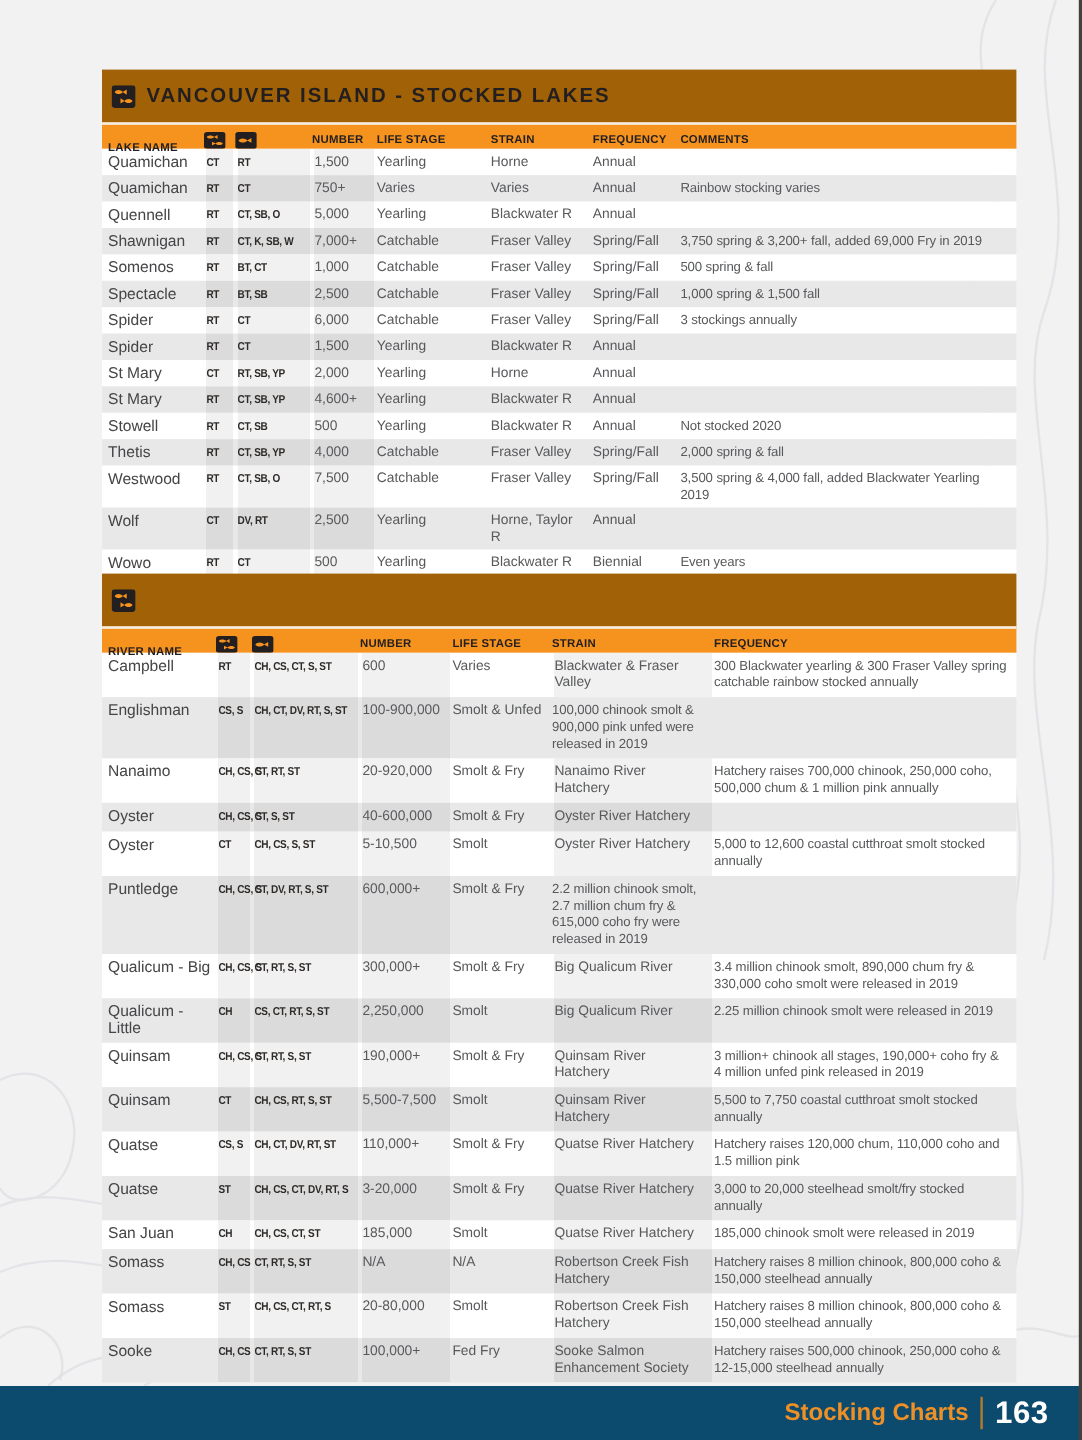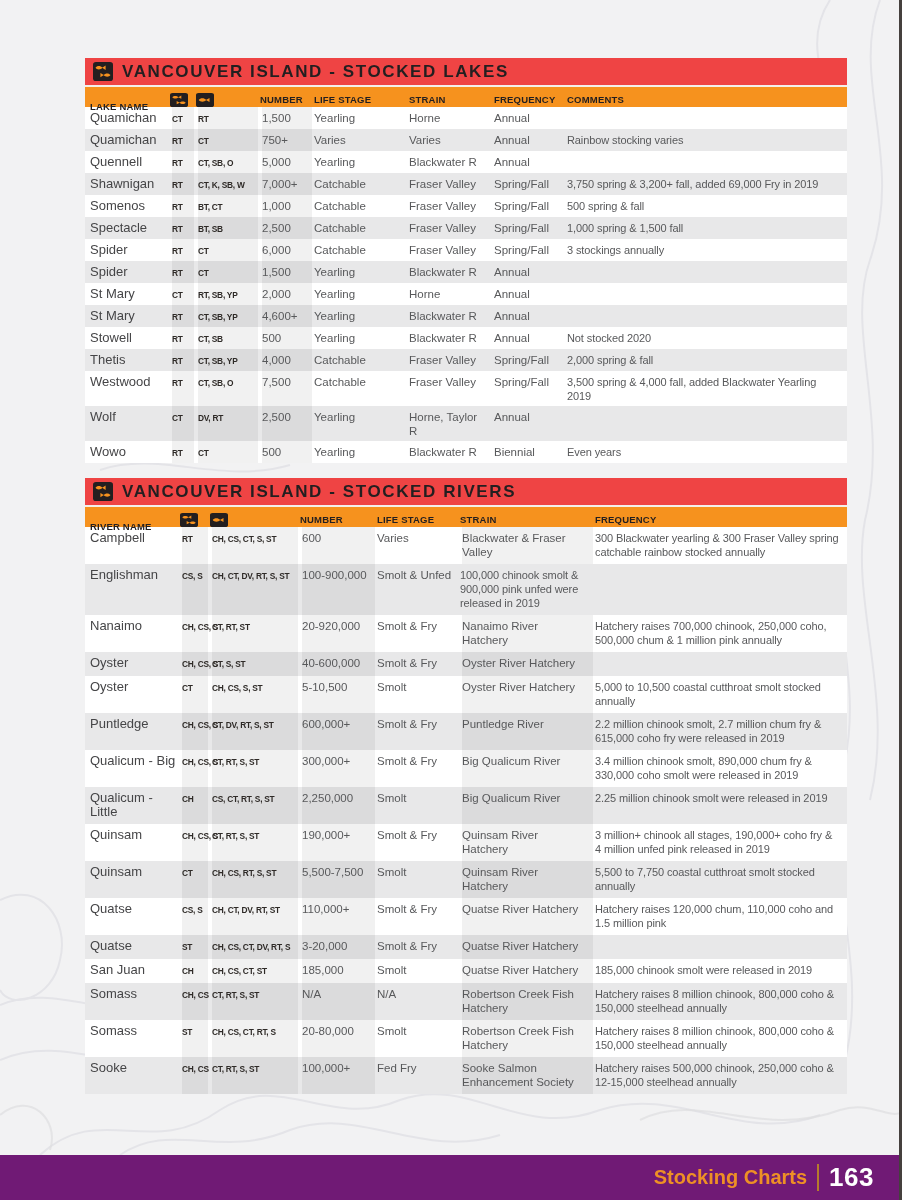--- a/index.html
+++ b/index.html
@@ -10,21 +10,21 @@
     -webkit-font-smoothing:antialiased;
   }
   .contours{position:absolute;inset:0;z-index:0;}
   .page-edge{position:absolute;top:0;right:0;width:3px;height:1200px;background:#45403d;z-index:3;}
 
   .tbl{position:absolute;left:85px;width:762px;z-index:1;}
   #lakes-table{top:58px;}
   #rivers-table{top:478px;}
 
   .titlebar{
-    background:#ef4444;height:27px;display:flex;align-items:center;padding-left:8px;box-sizing:border-box;
+    background:#a16207;height:44px;display:flex;align-items:center;padding-left:8px;box-sizing:border-box;
   }
   .titlebar .ticon{width:20px;height:19px;flex:0 0 auto;display:block;}
   .titlebar h2{
     margin:0 0 0 9px;font-size:17px;font-weight:bold;letter-spacing:1.6px;color:#231f20;
     white-space:nowrap;
   }
   .thead{
     background:#f6921e;border-top:2px solid #f4f0ea;height:20px;box-sizing:content-box;
   }
   .hcell{
@@ -49,21 +49,21 @@
     background:rgba(35,31,32,0.062);background-clip:padding-box;
     border-left:2px solid transparent;border-right:2px solid transparent;
   }
   .code{
     display:inline-block;transform:scaleX(.88);transform-origin:0 50%;
     white-space:nowrap;font-weight:bold;font-size:9.5px;letter-spacing:-0.3px;color:#2e2a27;
   }
   .cell.comments,.cell.freq{font-size:11px;letter-spacing:-0.1px;}
 
   .footer{
-    position:absolute;left:0;bottom:0;width:902px;height:45px;background:#701a75;z-index:2;
+    position:absolute;left:0;bottom:0;width:902px;height:45px;background:#0c4a6e;z-index:2;
     display:flex;align-items:center;justify-content:flex-end;padding-right:28px;box-sizing:border-box;
   }
   .footer .flabel{color:#ee9025;font-size:20px;font-weight:600;}
   .footer .fdiv{width:2px;height:27px;background:#b57b2c;margin:0 10px;}
   .footer .fpage{color:#ffffff;font-size:26px;font-weight:bold;letter-spacing:.5px;}
 </style>
 </head>
 <body>
 
 <svg width="0" height="0" style="position:absolute">
@@ -280,21 +280,20 @@
     <div class="cell comments">Even years</div>
   </div>
     </div>
 </section>
 
 <section class="tbl" id="rivers-table">
   <div class="titlebar">
     <svg class="ticon" viewBox="0 0 20 20" preserveAspectRatio="none">
         <use href="#twofish"></use>
       </svg>
-    <h2>VANCOUVER ISLAND - STOCKED RIVERS</h2>
   </div>
   <div class="thead rivers-grid">
     <div class="hcell name">RIVER NAME</div>
     <div class="hcell">
         <svg class="cicon" viewBox="0 0 20 20" preserveAspectRatio="none">
           <use href="#twofish"></use>
         </svg>
       </div>
     <div class="hcell">
         <svg class="cicon" viewBox="0 0 20 20" preserveAspectRatio="none">
@@ -341,29 +340,28 @@
     <div class="cell">Smolt &amp; Fry</div>
     <div class="cell tint">Oyster River Hatchery</div>
   </div>
       <div class="row rivers-grid">
     <div class="cell name">Oyster</div>
     <div class="cell sp tint"><span class="code">CT</span></div>
     <div class="cell sp tint"><span class="code">CH, CS, S, ST</span></div>
     <div class="cell tint">5-10,500</div>
     <div class="cell">Smolt</div>
     <div class="cell tint">Oyster River Hatchery</div>
-    <div class="cell freq">5,000 to 10,500 coastal cutthroat smolt stocked annually</div>
+    <div class="cell freq">5,000 to 12,600 coastal cutthroat smolt stocked annually</div>
   </div>
       <div class="row rivers-grid shaded">
     <div class="cell name">Puntledge</div>
     <div class="cell sp tint"><span class="code">CH, CS, S</span></div>
     <div class="cell sp tint"><span class="code">CT, DV, RT, S, ST</span></div>
     <div class="cell tint">600,000+</div>
     <div class="cell">Smolt &amp; Fry</div>
-    <div class="cell tint">Puntledge River</div>
     <div class="cell freq">2.2 million chinook smolt, 2.7 million chum fry &amp; 615,000 coho fry were released in 2019</div>
   </div>
       <div class="row rivers-grid">
     <div class="cell name">Qualicum - Big</div>
     <div class="cell sp tint"><span class="code">CH, CS, S</span></div>
     <div class="cell sp tint"><span class="code">CT, RT, S, ST</span></div>
     <div class="cell tint">300,000+</div>
     <div class="cell">Smolt &amp; Fry</div>
     <div class="cell tint">Big Qualicum River</div>
     <div class="cell freq">3.4 million chinook smolt, 890,000 chum fry &amp; 330,000 coho smolt were released in 2019</div>
@@ -404,20 +402,21 @@
     <div class="cell tint">Quatse River Hatchery</div>
     <div class="cell freq">Hatchery raises 120,000 chum, 110,000 coho and 1.5 million pink</div>
   </div>
       <div class="row rivers-grid shaded">
     <div class="cell name">Quatse</div>
     <div class="cell sp tint"><span class="code">ST</span></div>
     <div class="cell sp tint"><span class="code">CH, CS, CT, DV, RT, S</span></div>
     <div class="cell tint">3-20,000</div>
     <div class="cell">Smolt &amp; Fry</div>
     <div class="cell tint">Quatse River Hatchery</div>
+    <div class="cell freq">3,000 to 20,000 steelhead smolt/fry stocked annually</div>
   </div>
       <div class="row rivers-grid">
     <div class="cell name">San Juan</div>
     <div class="cell sp tint"><span class="code">CH</span></div>
     <div class="cell sp tint"><span class="code">CH, CS, CT, ST</span></div>
     <div class="cell tint">185,000</div>
     <div class="cell">Smolt</div>
     <div class="cell tint">Quatse River Hatchery</div>
     <div class="cell freq">185,000 chinook smolt were released in 2019</div>
   </div>

